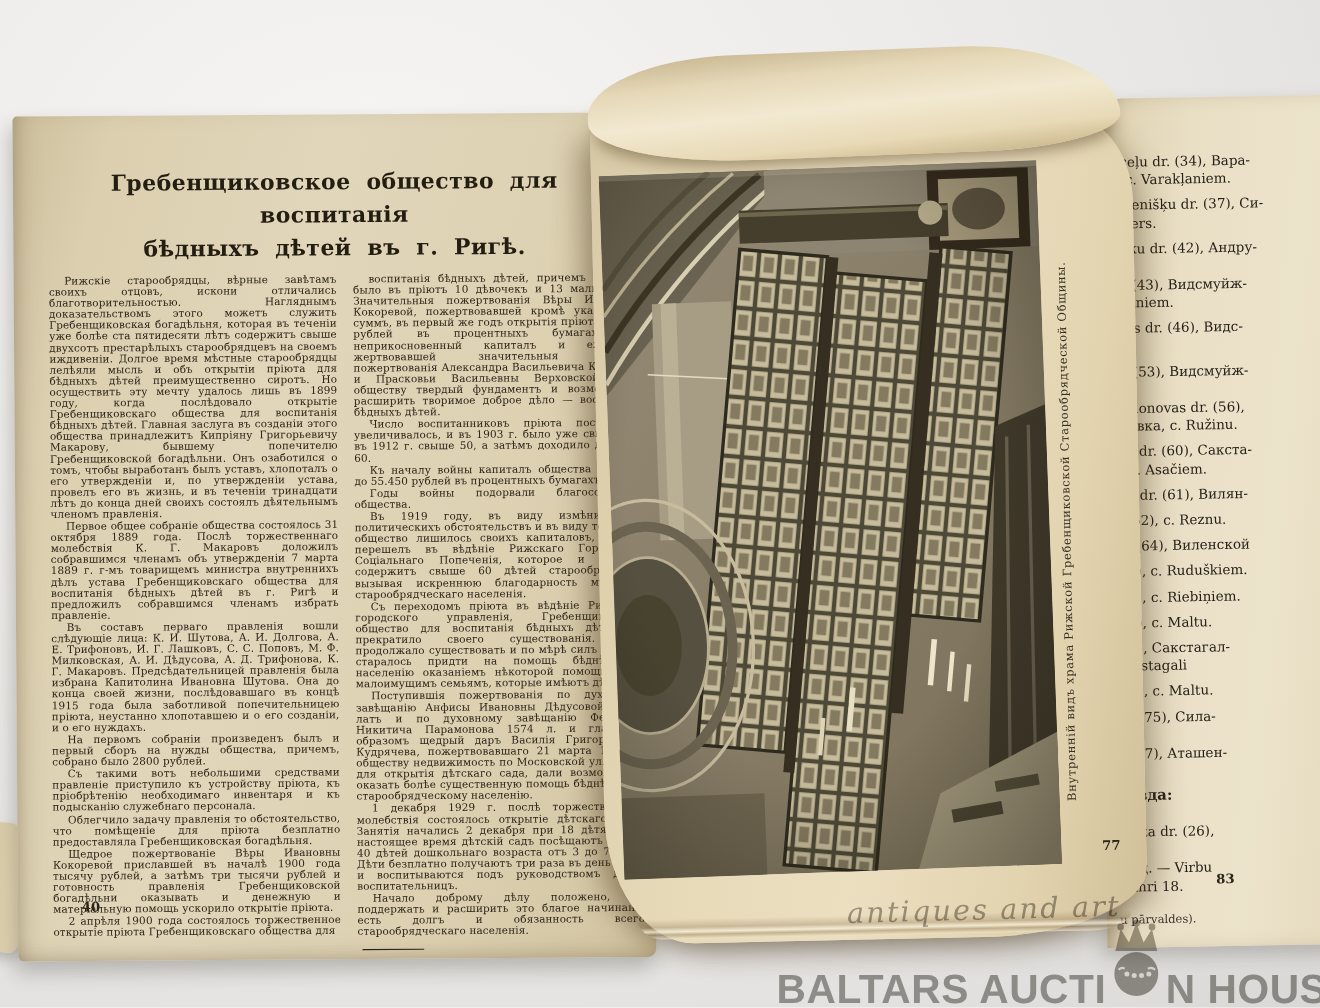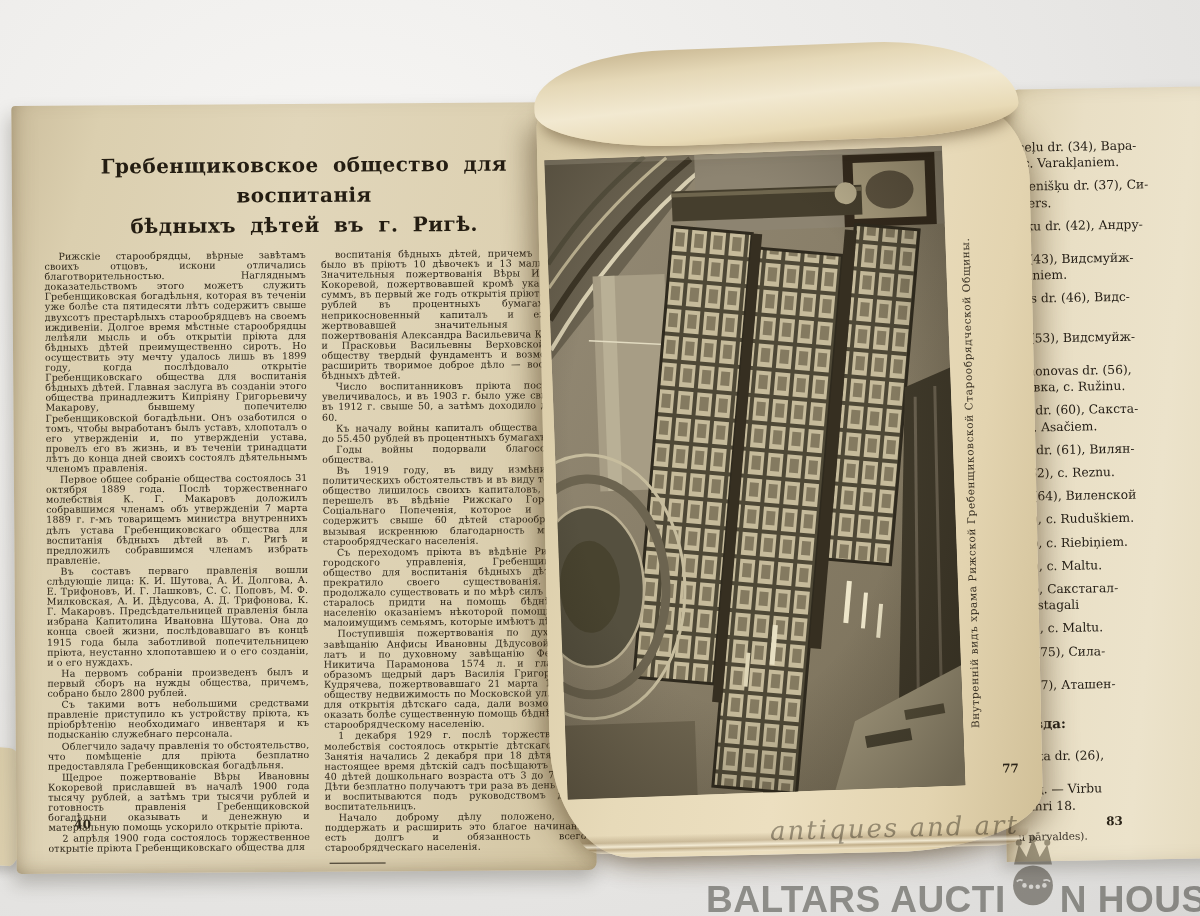--- a/index.html
+++ b/index.html
@@ -80,21 +80,21 @@
     border-radius:26px 10px 0 0;
     box-shadow:inset 16px 0 22px -12px rgba(95,75,40,.5), -4px 8px 16px rgba(40,35,25,.22);
     color:#262018;
   }
   .dir-list{padding:50px 12px 0 12px;font-size:12.3px;line-height:16.2px;}
   .dir-line{white-space:nowrap;overflow:hidden;}
   .dir-line.gap{margin-top:7px;}
   .dir-line.gap2{margin-top:17px;}
   .dir-line.hdr{font-weight:700;font-size:13.5px;margin-top:22px;}
   .dir-line.small{font-size:10.5px;margin-top:14px;color:#3a332a;}
-  .pageno-83{position:absolute;left:100px;top:726px;font-size:12px;font-weight:700;color:#2b2418;}
+  .pageno-83{position:absolute;left:100px;top:704px;font-size:12px;font-weight:700;color:#2b2418;}
 
   
   .wm{position:absolute;left:706px;top:810px;z-index:20;mix-blend-mode:multiply;opacity:.85;}
   .wm-script{
     margin-left:64px;font-style:italic;font-size:26px;letter-spacing:2px;
     color:#97948e;transform:rotate(-1.5deg);font-family:"DejaVu Serif",serif;
   }
   .wm-caps{
     margin-top:-4px;display:flex;align-items:baseline;
     font-family:"Liberation Sans","DejaVu Sans",sans-serif;font-weight:700;

